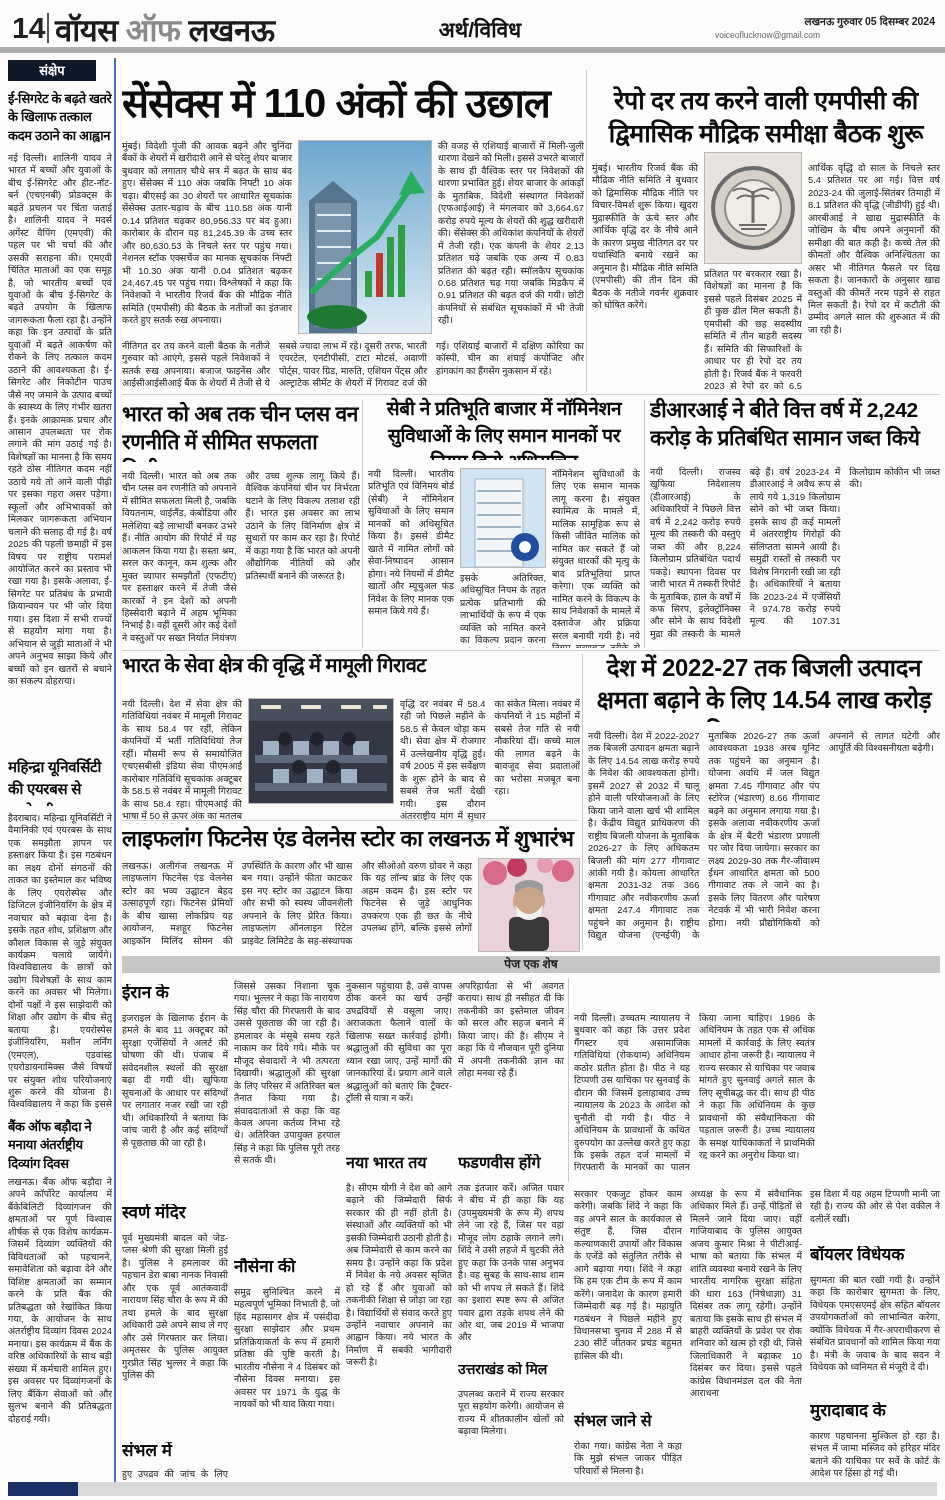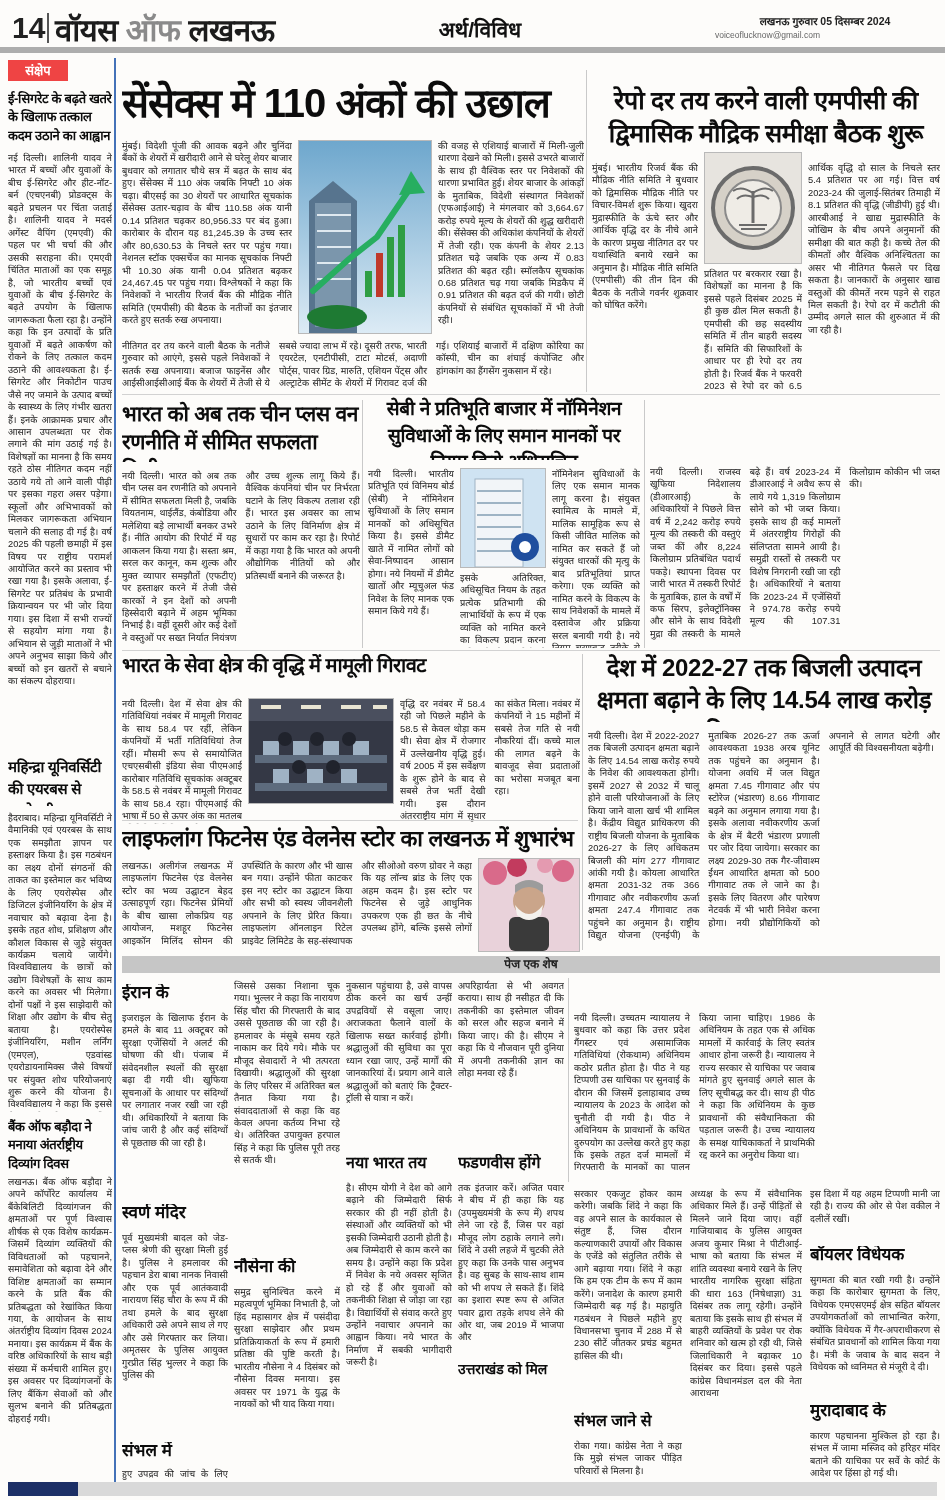--- a/index.html
+++ b/index.html
@@ -24,26 +24,26 @@
 <div class="page">
 
   <div class="abs" style="left:12px;top:11px;font-size:30px;font-weight:700;color:#222">14</div>
   <div class="abs" style="left:47px;top:13px;width:2px;height:30px;background:#555"></div>
   <div class="abs" style="left:55px;top:8px;font-size:31px;font-weight:700;letter-spacing:-0.5px">
     <span style="color:#1c1c1c">वॉयस</span>
     <span style="color:#8a8a8a">ऑफ</span>
     <span style="color:#1c1c1c">लखनऊ</span>
   </div>
   <div class="abs center" style="left:380px;top:15px;width:200px;font-size:21px;font-weight:700;color:#111">अर्थ/विविध</div>
-  <div class="abs" style="right:10px;top:14px;width:220px;text-align:center;font-size:10.5px;font-weight:700;color:#222">लखनऊ गुरुवार 05 दिसम्बर 2024</div>
+  <div class="abs" style="right:10px;top:14px;width:220px;text-align:right;font-size:10.5px;font-weight:700;color:#222">लखनऊ गुरुवार 05 दिसम्बर 2024</div>
   <div class="abs" style="right:10px;top:30px;width:220px;font-size:8.5px;color:#666">voiceoflucknow@gmail.com</div>
   <div class="abs" style="left:0;top:47px;width:945px;height:6px;background:#adadad"></div>
 
   <div class="abs" style="left:114px;top:58px;width:2px;height:1424px;background:#4472b8"></div>
-  <div class="abs center" style="left:8px;top:60px;width:60px;height:21px;background:#ef4444;color:#fff;font-size:13px;font-weight:700;line-height:21px">संक्षेप</div>
+  <div class="abs center" style="left:8px;top:60px;width:88px;height:21px;background:#0f172a;color:#fff;font-size:13px;font-weight:700;line-height:21px">संक्षेप</div>
   <div class="abs hl" style="left:8px;top:90px;width:104px;height:58px;font-size:13px;line-height:1.42">ई-सिगरेट के बढ़ते खतरे के खिलाफ तत्काल कदम उठाने का आह्वान</div>
   <div class="abs body-text" style="left:8px;top:152px;width:104px;height:596px">नई दिल्ली। शालिनी यादव ने भारत में बच्चों और युवाओं के बीच ई-सिगरेट और हीट-नॉट-बर्न (एचएनबी) प्रोडक्ट्स के बढ़ते प्रचलन पर चिंता जताई है। शालिनी यादव ने मदर्स अगेंस्ट वैपिंग (एमएवी) की पहल पर भी चर्चा की और उसकी सराहना की। एमएवी चिंतित माताओं का एक समूह है, जो भारतीय बच्चों एवं युवाओं के बीच ई-सिगरेट के बढ़ते उपयोग के खिलाफ जागरूकता फैला रहा है। उन्होंने कहा कि इन उत्पादों के प्रति युवाओं में बढ़ते आकर्षण को रोकने के लिए तत्काल कदम उठाने की आवश्यकता है। ई-सिगरेट और निकोटीन पाउच जैसे नए जमाने के उत्पाद बच्चों के स्वास्थ्य के लिए गंभीर खतरा हैं। इनके आक्रामक प्रचार और आसान उपलब्धता पर रोक लगाने की मांग उठाई गई है। विशेषज्ञों का मानना है कि समय रहते ठोस नीतिगत कदम नहीं उठाये गये तो आने वाली पीढ़ी पर इसका गहरा असर पड़ेगा। स्कूलों और अभिभावकों को मिलकर जागरूकता अभियान चलाने की सलाह दी गई है। वर्ष 2025 की पहली छमाही में इस विषय पर राष्ट्रीय परामर्श आयोजित करने का प्रस्ताव भी रखा गया है। इसके अलावा, ई-सिगरेट पर प्रतिबंध के प्रभावी क्रियान्वयन पर भी जोर दिया गया। इस दिशा में सभी राज्यों से सहयोग मांगा गया है। अभियान से जुड़ी माताओं ने भी अपने अनुभव साझा किये और बच्चों को इन खतरों से बचाने का संकल्प दोहराया।</div>
   <div class="abs hl" style="left:8px;top:756px;width:104px;height:50px;font-size:15px;line-height:1.45">महिन्द्रा यूनिवर्सिटी की एयरबस से साझेदारी</div>
   <div class="abs body-text" style="left:8px;top:812px;width:104px;height:300px">हैदराबाद। महिन्द्रा यूनिवर्सिटी ने वैमानिकी एवं एयरबस के साथ एक समझौता ज्ञापन पर हस्ताक्षर किया है। इस गठबंधन का लक्ष्य दोनों संगठनों की ताकत का इस्तेमाल कर भविष्य के लिए एयरोस्पेस और डिजिटल इंजीनियरिंग के क्षेत्र में नवाचार को बढ़ावा देना है। इसके तहत शोध, प्रशिक्षण और कौशल विकास से जुड़े संयुक्त कार्यक्रम चलाये जायेंगे। विश्वविद्यालय के छात्रों को उद्योग विशेषज्ञों के साथ काम करने का अवसर भी मिलेगा। दोनों पक्षों ने इस साझेदारी को शिक्षा और उद्योग के बीच सेतु बताया है। एयरोस्पेस इंजीनियरिंग, मशीन लर्निंग (एमएल), एडवांस्ड एयरोडायनामिक्स जैसे विषयों पर संयुक्त शोध परियोजनाएं शुरू करने की योजना है। विश्वविद्यालय ने कहा कि इससे रोजगार के नये अवसर सृजित होंगे।</div>
   <div class="abs hl" style="left:8px;top:1118px;width:104px;height:52px;font-size:13px;line-height:1.42">बैंक ऑफ बड़ौदा ने मनाया अंतर्राष्ट्रीय दिव्यांग दिवस</div>
   <div class="abs body-text" style="left:8px;top:1176px;width:104px;height:302px">लखनऊ। बैंक ऑफ बड़ौदा ने अपने कॉर्पोरेट कार्यालय में बैंकेबिलिटी दिव्यांगजन की क्षमताओं पर पूर्ण विश्वास शीर्षक से एक विशेष कार्यक्रम- जिसमें दिव्यांग व्यक्तियों की विविधताओं को पहचानने, समावेशिता को बढ़ावा देने और विशिष्ट क्षमताओं का सम्मान करने के प्रति बैंक की प्रतिबद्धता को रेखांकित किया गया, के आयोजन के साथ अंतर्राष्ट्रीय दिव्यांग दिवस 2024 मनाया। इस कार्यक्रम में बैंक के वरिष्ठ अधिकारियों के साथ बड़ी संख्या में कर्मचारी शामिल हुए। इस अवसर पर दिव्यांगजनों के लिए बैंकिंग सेवाओं को और सुलभ बनाने की प्रतिबद्धता दोहराई गयी।</div>
 
   <div class="abs hl" style="left:122px;top:80px;width:462px;height:52px;font-size:40px;letter-spacing:-1px;white-space:nowrap">सेंसेक्स में 110 अंकों की उछाल</div>
   <div class="abs body-text" style="left:122px;top:140px;width:170px;height:196px">मुंबई। विदेशी पूंजी की आवक बढ़ने और चुनिंदा बैंकों के शेयरों में खरीदारी आने से घरेलू शेयर बाजार बुधवार को लगातार चौथे सत्र में बढ़त के साथ बंद हुए। सेंसेक्स में 110 अंक जबकि निफ्टी 10 अंक चढ़ा। बीएसई का 30 शेयरों पर आधारित सूचकांक सेंसेक्स उतार-चढ़ाव के बीच 110.58 अंक यानी 0.14 प्रतिशत चढ़कर 80,956.33 पर बंद हुआ। कारोबार के दौरान यह 81,245.39 के उच्च स्तर और 80,630.53 के निचले स्तर पर पहुंच गया। नेशनल स्टॉक एक्सचेंज का मानक सूचकांक निफ्टी भी 10.30 अंक यानी 0.04 प्रतिशत बढ़कर 24,467.45 पर पहुंच गया। विश्लेषकों ने कहा कि निवेशकों ने भारतीय रिजर्व बैंक की मौद्रिक नीति समिति (एमपीसी) की बैठक के नतीजों का इंतजार करते हुए सतर्क रुख अपनाया।</div>
   <div class="abs img-frame" style="left:298px;top:140px;width:134px;height:194px">
@@ -115,20 +115,21 @@
           <line x1="16" y1="82" x2="60" y2="82"></line>
         </g>
       <circle cx="64" cy="78" r="14" fill="#1f4e9e"></circle>
       <circle cx="64" cy="78" r="6" fill="#ffffff"></circle>
     </svg>
   </div>
   <div class="abs body-text" style="left:460px;top:572px;width:86px;height:76px">इसके अतिरिक्त, अधिसूचित नियम के तहत प्रत्येक प्रतिभागी की लाभार्थियों के रूप में एक व्यक्ति को नामित करने का विकल्प प्रदान करना अनिवार्य होगा। सेबी ने अधिसूचना में लाभार्थियों के संदर्भ में स्पष्ट प्रावधान किये हैं।</div>
   <div class="abs body-text" style="left:552px;top:468px;width:88px;height:180px">नॉमिनेशन सुविधाओं के लिए एक समान मानक लागू करना है। संयुक्त स्वामित्व के मामले में, मालिक सामूहिक रूप से किसी जीवित मालिक को नामित कर सकते हैं जो संयुक्त धारकों की मृत्यु के बाद प्रतिभूतियां प्राप्त करेगा। एक व्यक्ति को नामित करने के विकल्प के साथ निवेशकों के मामले में दस्तावेज और प्रक्रिया सरल बनायी गयी है। नये नियम चरणबद्ध तरीके से लागू होंगे।</div>
 
   <div class="abs vline" style="left:644px;top:400px;height:248px"></div>
+  <div class="abs hl" style="left:650px;top:396px;width:290px;height:62px;font-size:21px;line-height:1.34">डीआरआई ने बीते वित्त वर्ष में 2,242 करोड़ के प्रतिबंधित सामान जब्त किये</div>
   <div class="abs body-text cols3" style="left:650px;top:466px;width:290px;height:182px">नयी दिल्ली। राजस्व खुफिया निदेशालय (डीआरआई) के अधिकारियों ने पिछले वित्त वर्ष में 2,242 करोड़ रुपये मूल्य की तस्करी की वस्तुएं जब्त कीं और 8,224 किलोग्राम प्रतिबंधित पदार्थ पकड़े। स्थापना दिवस पर जारी भारत में तस्करी रिपोर्ट के मुताबिक, हाल के वर्षों में कफ सिरप, इलेक्ट्रॉनिक्स और सोने के साथ विदेशी मुद्रा की तस्करी के मामले बढ़े हैं। वर्ष 2023-24 में डीआरआई ने अवैध रूप से लाये गये 1,319 किलोग्राम सोने को भी जब्त किया। इसके साथ ही कई मामलों में अंतरराष्ट्रीय गिरोहों की संलिप्तता सामने आयी है। समुद्री रास्तों से तस्करी पर विशेष निगरानी रखी जा रही है। अधिकारियों ने बताया कि 2023-24 में एजेंसियों ने 974.78 करोड़ रुपये मूल्य की 107.31 किलोग्राम कोकीन भी जब्त की।</div>
 
   <div class="abs hline" style="left:122px;top:650px;width:818px"></div>
 
   <div class="abs hl" style="left:122px;top:654px;width:458px;height:36px;font-size:20px;white-space:nowrap;letter-spacing:-0.5px">भारत के सेवा क्षेत्र की वृद्धि में मामूली गिरावट</div>
   <div class="abs body-text" style="left:122px;top:698px;width:120px;height:126px">नयी दिल्ली। देश में सेवा क्षेत्र की गतिविधियां नवंबर में मामूली गिरावट के साथ 58.4 पर रहीं, लेकिन कंपनियों में भर्ती गतिविधियां तेज रहीं। मौसमी रूप से समायोजित एचएसबीसी इंडिया सेवा पीएमआई कारोबार गतिविधि सूचकांक अक्टूबर के 58.5 से नवंबर में मामूली गिरावट के साथ 58.4 रहा। पीएमआई की भाषा में 50 से ऊपर अंक का मतलब गतिविधियों में विस्तार है।</div>
   <div class="abs img-frame" style="left:248px;top:698px;width:146px;height:106px">
     <svg width="144" height="104" viewBox="0 0 144 104">
       <rect width="144" height="104" fill="#343845"></rect>
       <rect y="0" width="144" height="22" fill="#4a4f5e"></rect>
@@ -197,20 +198,21 @@
   <div class="abs body-text" style="left:234px;top:1286px;width:106px;height:192px">समुद्र सुनिश्चित करने में महत्वपूर्ण भूमिका निभाती है, जो हिंद महासागर क्षेत्र में पसंदीदा सुरक्षा साझेदार और प्रथम प्रतिक्रियाकर्ता के रूप में हमारी प्रतिष्ठा की पुष्टि करती है। भारतीय नौसेना ने 4 दिसंबर को नौसेना दिवस मनाया। इस अवसर पर 1971 के युद्ध के नायकों को भी याद किया गया।</div>
 
   <div class="abs body-text" style="left:346px;top:980px;width:106px;height:170px">नुकसान पहुंचाया है, उसे वापस ठीक करने का खर्च उन्हीं उपद्रवियों से वसूला जाए। अराजकता फैलाने वालों के खिलाफ सख्त कार्रवाई होगी। श्रद्धालुओं की सुविधा का पूरा ध्यान रखा जाए, उन्हें मार्गों की जानकारियां दें। प्रयाग आने वाले श्रद्धालुओं को बताएं कि ट्रैक्टर-ट्रॉली से यात्रा न करें।</div>
   <div class="abs khead" style="left:346px;top:1154px;width:106px;font-size:16px">नया भारत तय</div>
   <div class="abs body-text" style="left:346px;top:1182px;width:106px;height:296px">है। सीएम योगी ने देश को आगे बढ़ाने की जिम्मेदारी सिर्फ सरकार की ही नहीं होती है। संस्थाओं और व्यक्तियों को भी इसकी जिम्मेदारी उठानी होती है। अब जिम्मेदारी से काम करने का समय है। उन्होंने कहा कि प्रदेश में निवेश के नये अवसर सृजित हो रहे हैं और युवाओं को तकनीकी शिक्षा से जोड़ा जा रहा है। विद्यार्थियों से संवाद करते हुए उन्होंने नवाचार अपनाने का आह्वान किया। नये भारत के निर्माण में सबकी भागीदारी जरूरी है।</div>
 
   <div class="abs body-text" style="left:458px;top:980px;width:106px;height:170px">अपरिहार्यता से भी अवगत कराया। साथ ही नसीहत दी कि तकनीकी का इस्तेमाल जीवन को सरल और सहज बनाने में किया जाए। की है। सीएम ने कहा कि ये नौजवान पूरी दुनिया में अपनी तकनीकी ज्ञान का लोहा मनवा रहे हैं।</div>
   <div class="abs khead" style="left:458px;top:1154px;width:106px;font-size:16px">फडणवीस होंगे</div>
   <div class="abs body-text" style="left:458px;top:1182px;width:106px;height:176px">तक इंतजार करें। अजित पवार ने बीच में ही कहा कि यह (उपमुख्यमंत्री के रूप में) शपथ लेने जा रहे हैं, जिस पर वहां मौजूद लोग ठहाके लगाने लगे। शिंदे ने उसी लहजे में चुटकी लेते हुए कहा कि उनके पास अनुभव है। वह सुबह के साथ-साथ शाम को भी शपथ ले सकते हैं। शिंदे का इशारा स्पष्ट रूप से अजित पवार द्वारा तड़के शपथ लेने की ओर था, जब 2019 में भाजपा और</div>
   <div class="abs khead" style="left:458px;top:1362px;width:106px;font-size:14px">उत्तराखंड को मिल</div>
+  <div class="abs body-text" style="left:458px;top:1388px;width:106px;height:90px">उपलब्ध कराने में राज्य सरकार पूरा सहयोग करेगी। आयोजन से राज्य में शीतकालीन खेलों को बढ़ावा मिलेगा।</div>
 
   <div class="abs vline" style="left:568px;top:978px;height:204px"></div>
   <div class="abs body-text cols3" style="left:574px;top:1012px;width:366px;height:170px">नयी दिल्ली। उच्चतम न्यायालय ने बुधवार को कहा कि उत्तर प्रदेश गैंगस्टर एवं असामाजिक गतिविधियां (रोकथाम) अधिनियम कठोर प्रतीत होता है। पीठ ने यह टिप्पणी उस याचिका पर सुनवाई के दौरान की जिसमें इलाहाबाद उच्च न्यायालय के 2023 के आदेश को चुनौती दी गयी है। पीठ ने अधिनियम के प्रावधानों के कथित दुरुपयोग का उल्लेख करते हुए कहा कि इसके तहत दर्ज मामलों में गिरफ्तारी के मानकों का पालन किया जाना चाहिए। 1986 के अधिनियम के तहत एक से अधिक मामलों में कार्रवाई के लिए स्वतंत्र आधार होना जरूरी है। न्यायालय ने राज्य सरकार से याचिका पर जवाब मांगते हुए सुनवाई अगले साल के लिए सूचीबद्ध कर दी। साथ ही पीठ ने कहा कि अधिनियम के कुछ प्रावधानों की संवैधानिकता की पड़ताल जरूरी है। उच्च न्यायालय के समक्ष याचिकाकर्ता ने प्राथमिकी रद्द करने का अनुरोध किया था।</div>
 
   <div class="abs body-text" style="left:574px;top:1188px;width:108px;height:220px">सरकार एकजुट होकर काम करेगी। जबकि शिंदे ने कहा कि वह अपने साल के कार्यकाल से संतुष्ट हैं, जिस दौरान कल्याणकारी उपायों और विकास के एजेंडे को संतुलित तरीके से आगे बढ़ाया गया। शिंदे ने कहा कि हम एक टीम के रूप में काम करेंगे। जनादेश के कारण हमारी जिम्मेदारी बढ़ गई है। महायुति गठबंधन ने पिछले महीने हुए विधानसभा चुनाव में 288 में से 230 सीटें जीतकर प्रचंड बहुमत हासिल की थी।</div>
   <div class="abs khead" style="left:574px;top:1412px;width:108px;font-size:16px">संभल जाने से</div>
   <div class="abs body-text" style="left:574px;top:1440px;width:108px;height:38px">रोका गया। कांग्रेस नेता ने कहा कि मुझे संभल जाकर पीड़ित परिवारों से मिलना है।</div>
 
   <div class="abs body-text" style="left:690px;top:1188px;width:112px;height:290px">अध्यक्ष के रूप में संवैधानिक अधिकार मिले हैं। उन्हें पीड़ितों से मिलने जाने दिया जाए। वहीं गाजियाबाद के पुलिस आयुक्त अजय कुमार मिश्रा ने पीटीआई-भाषा को बताया कि संभल में शांति व्यवस्था बनाये रखने के लिए भारतीय नागरिक सुरक्षा संहिता की धारा 163 (निषेधाज्ञा) 31 दिसंबर तक लागू रहेगी। उन्होंने बताया कि इसके साथ ही संभल में बाहरी व्यक्तियों के प्रवेश पर रोक शनिवार को खत्म हो रही थी, जिसे जिलाधिकारी ने बढ़ाकर 10 दिसंबर कर दिया। इससे पहले कांग्रेस विधानमंडल दल की नेता आराधना</div>
 

